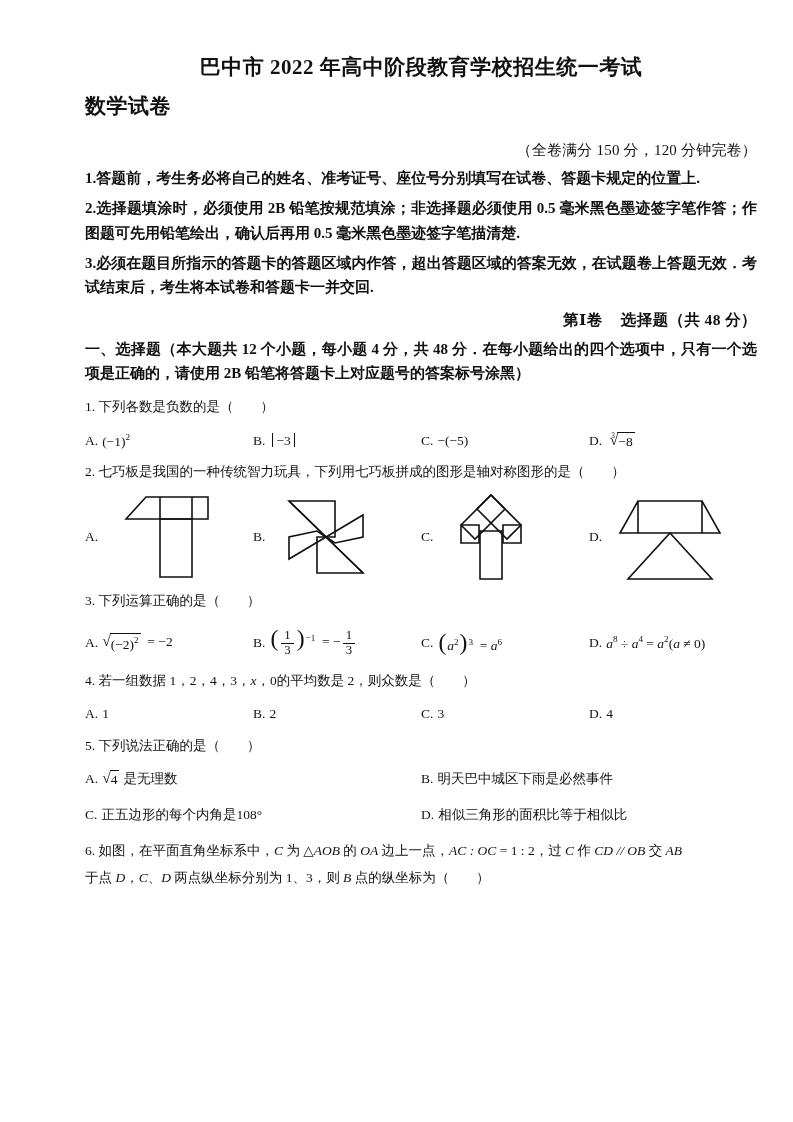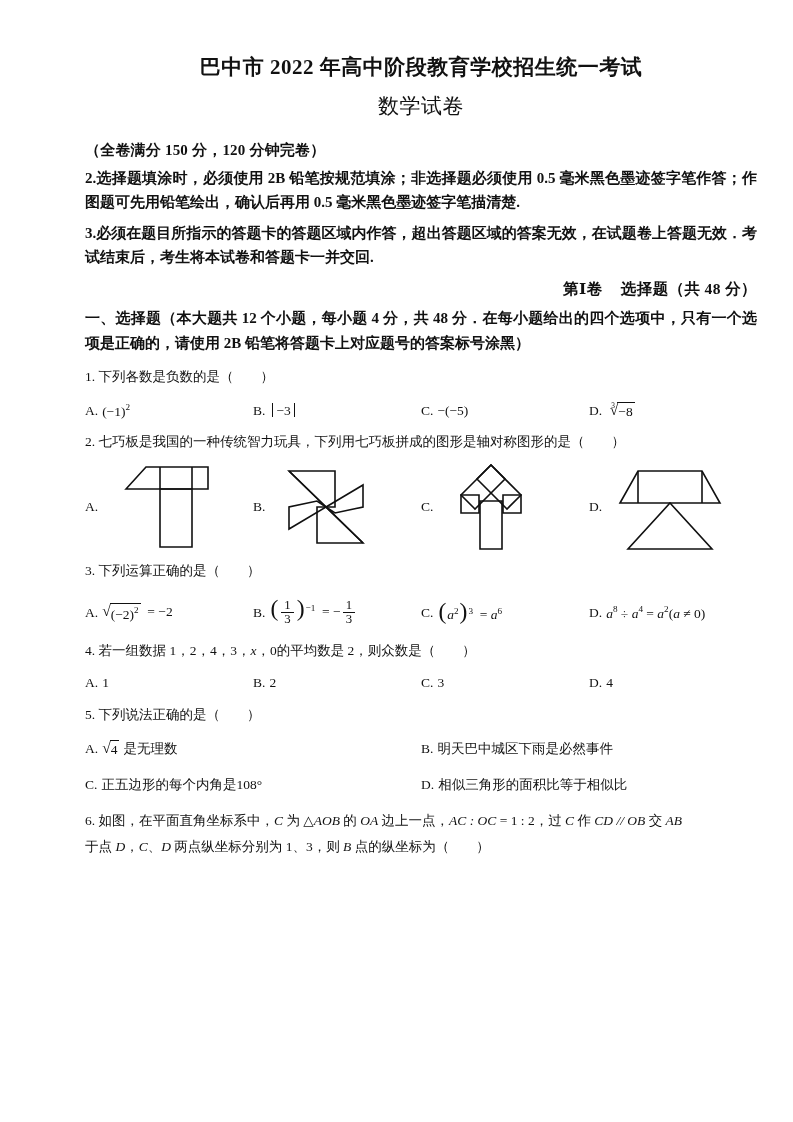--- a/index.html
+++ b/index.html
@@ -33,30 +33,30 @@
   
   .doc-title {
     text-align: center;
     font-weight: bold;
     font-size: 21px;
     letter-spacing: 0.5px;
     line-height: 1.5;
     margin: 0 0 2px 0;
   }
   .doc-subtitle {
-    text-align: center;
-    font-weight: normal;
+    text-align: left;
+    font-weight: bold;
     font-size: 21px;
     letter-spacing: 0.5px;
     line-height: 1.6;
     margin: 6px 0 0 0;
   }
   .doc-score {
-    text-align: left;
-    font-weight: bold;
+    text-align: right;
+    font-weight: normal;
     font-size: 15px;
     margin: 18px 0 0 0;
     letter-spacing: 0.2px;
   }
 
   
   .notice-head {
     font-weight: bold;
     font-size: 15px;
     margin: 18px 0 0 0;
@@ -198,20 +198,21 @@
 </head>
 <body>
 
 <div class="page">
   <div class="content">
 
     <div class="doc-title">巴中市 2022 年高中阶段教育学校招生统一考试</div>
     <div class="doc-subtitle">数学试卷</div>
     <div class="doc-score">（全卷满分 150 分，120 分钟完卷）</div>
 
+    <div class="notice-item">1.答题前，考生务必将自己的姓名、准考证号、座位号分别填写在试卷、答题卡规定的位置上.</div>
     <div class="notice-item">2.选择题填涂时，必须使用 2B 铅笔按规范填涂；非选择题必须使用 0.5 毫米黑色墨迹签字笔作答；作图题可先用铅笔绘出，确认后再用 0.5 毫米黑色墨迹签字笔描清楚.</div>
     <div class="notice-item">3.必须在题目所指示的答题卡的答题区域内作答，超出答题区域的答案无效，在试题卷上答题无效．考试结束后，考生将本试卷和答题卡一并交回.</div>
 
     <div class="section-head">
       <span>第Ⅰ卷</span>
       <span style="display:inline-block;width:14px"></span><span>选择题（共 48 分）</span>
     </div>
 
     <div class="part-intro">一、选择题（本大题共 12 个小题，每小题 4 分，共 48 分．在每小题给出的四个选项中，只有一个选项是正确的，请使用 2B 铅笔将答题卡上对应题号的答案标号涂黑）</div>
 

